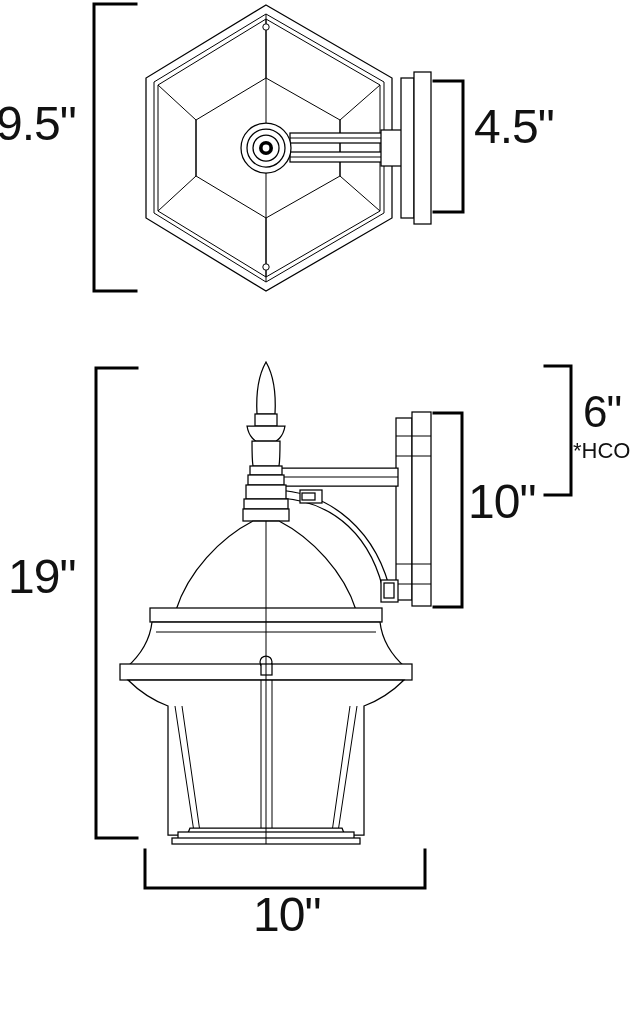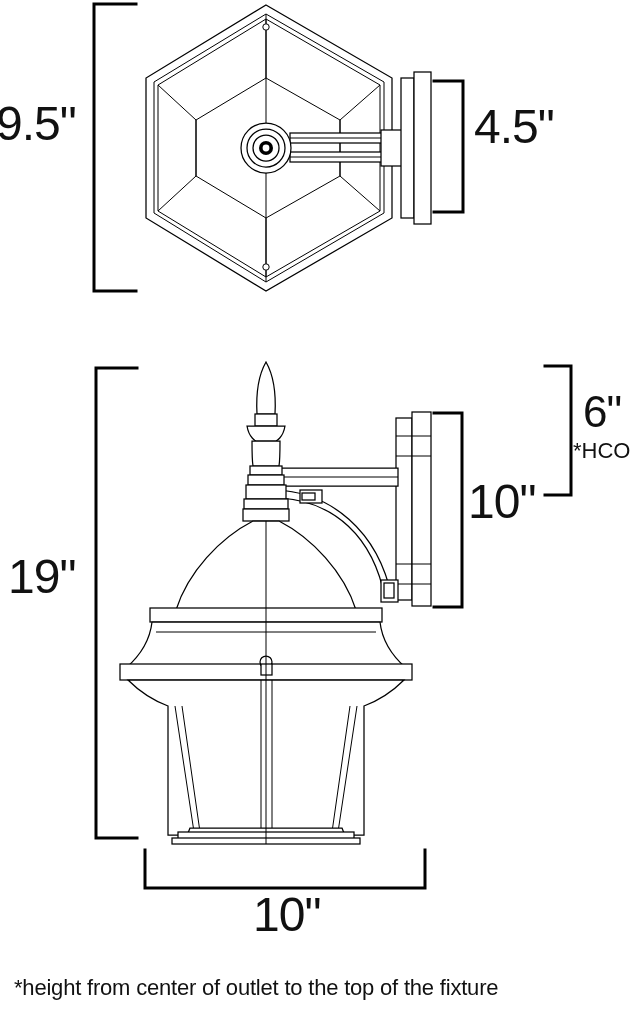--- a/index.html
+++ b/index.html
@@ -201,15 +201,14 @@
   <div class="dim-label dim-19">19"</div>
 
   <div class="dim-label dim-10v">10"</div>
 
   <div class="dim-label dim-6">6"</div>
 
   <div class="dim-label dim-hco">*HCO</div>
 
   <div class="dim-label dim-10h">10"</div>
 
-  <div class="footnote">*height from center of outlet to the top of the fixture</div>
 
 </div>
 
 </body></html>

